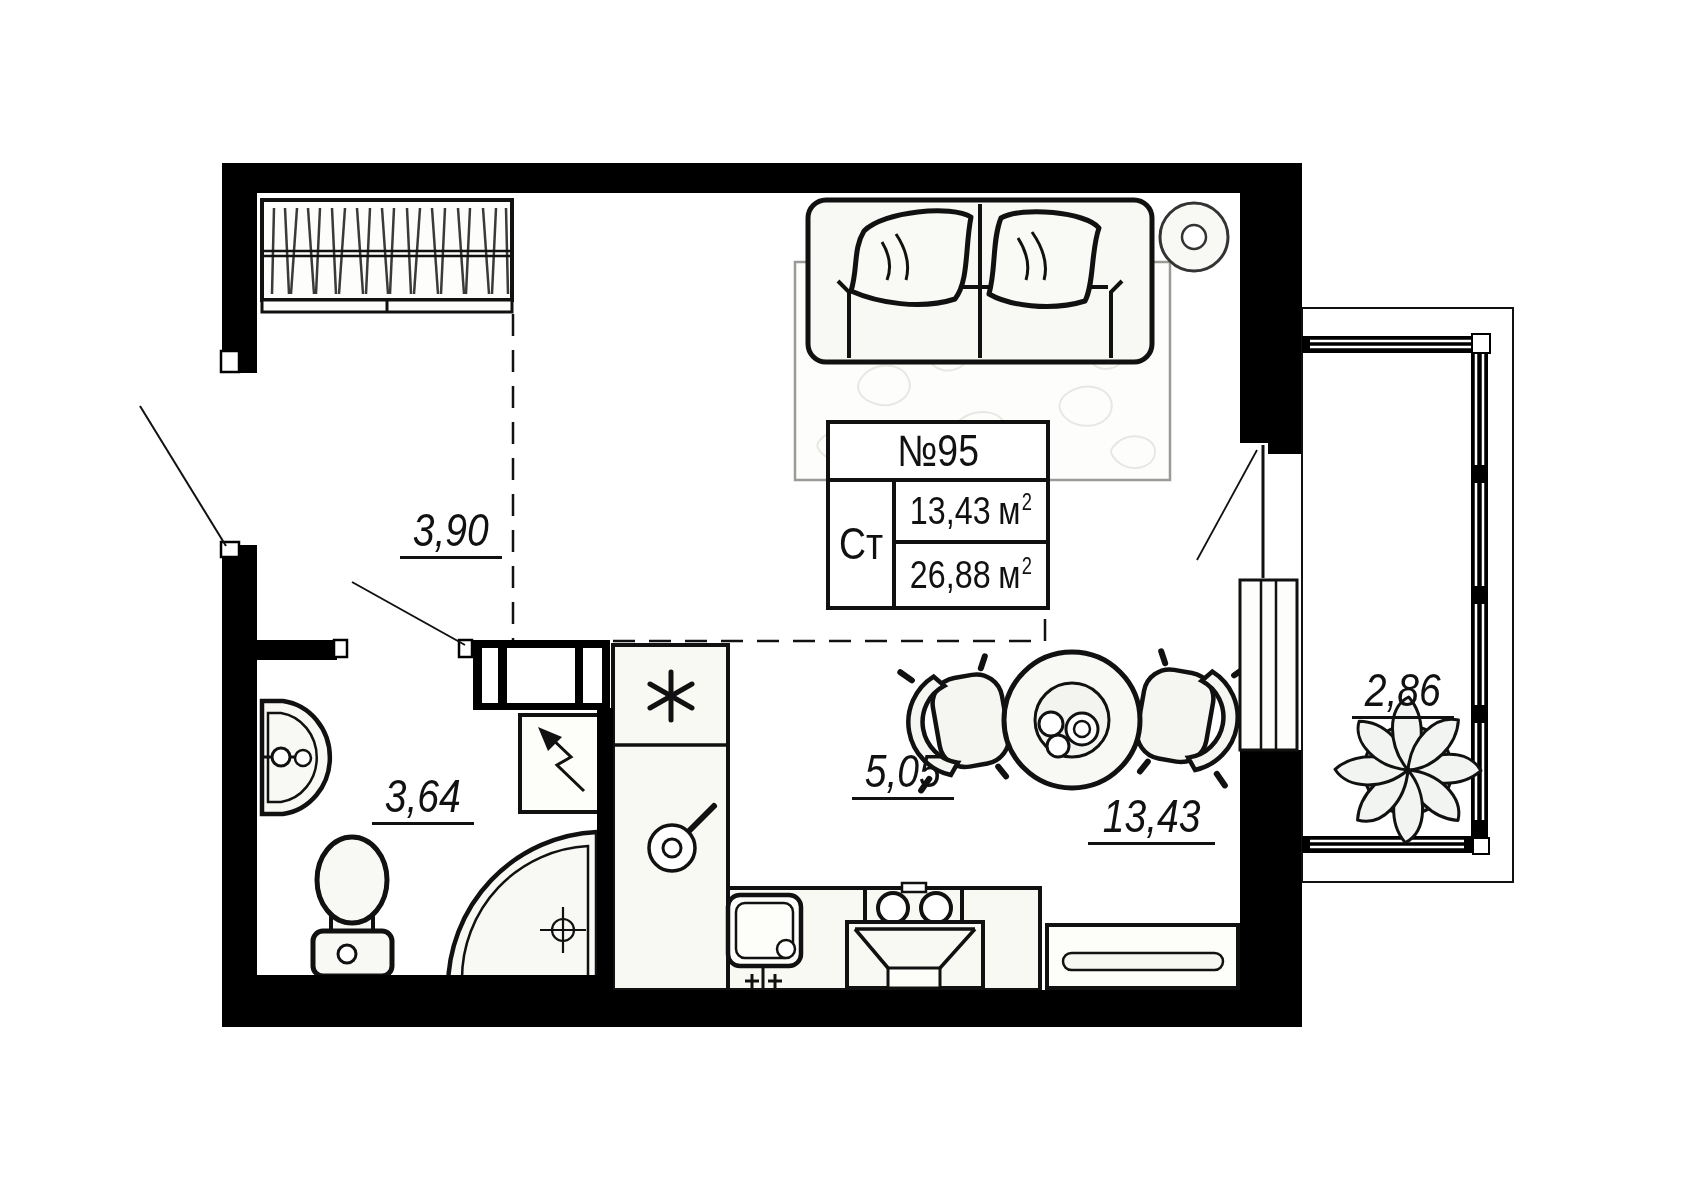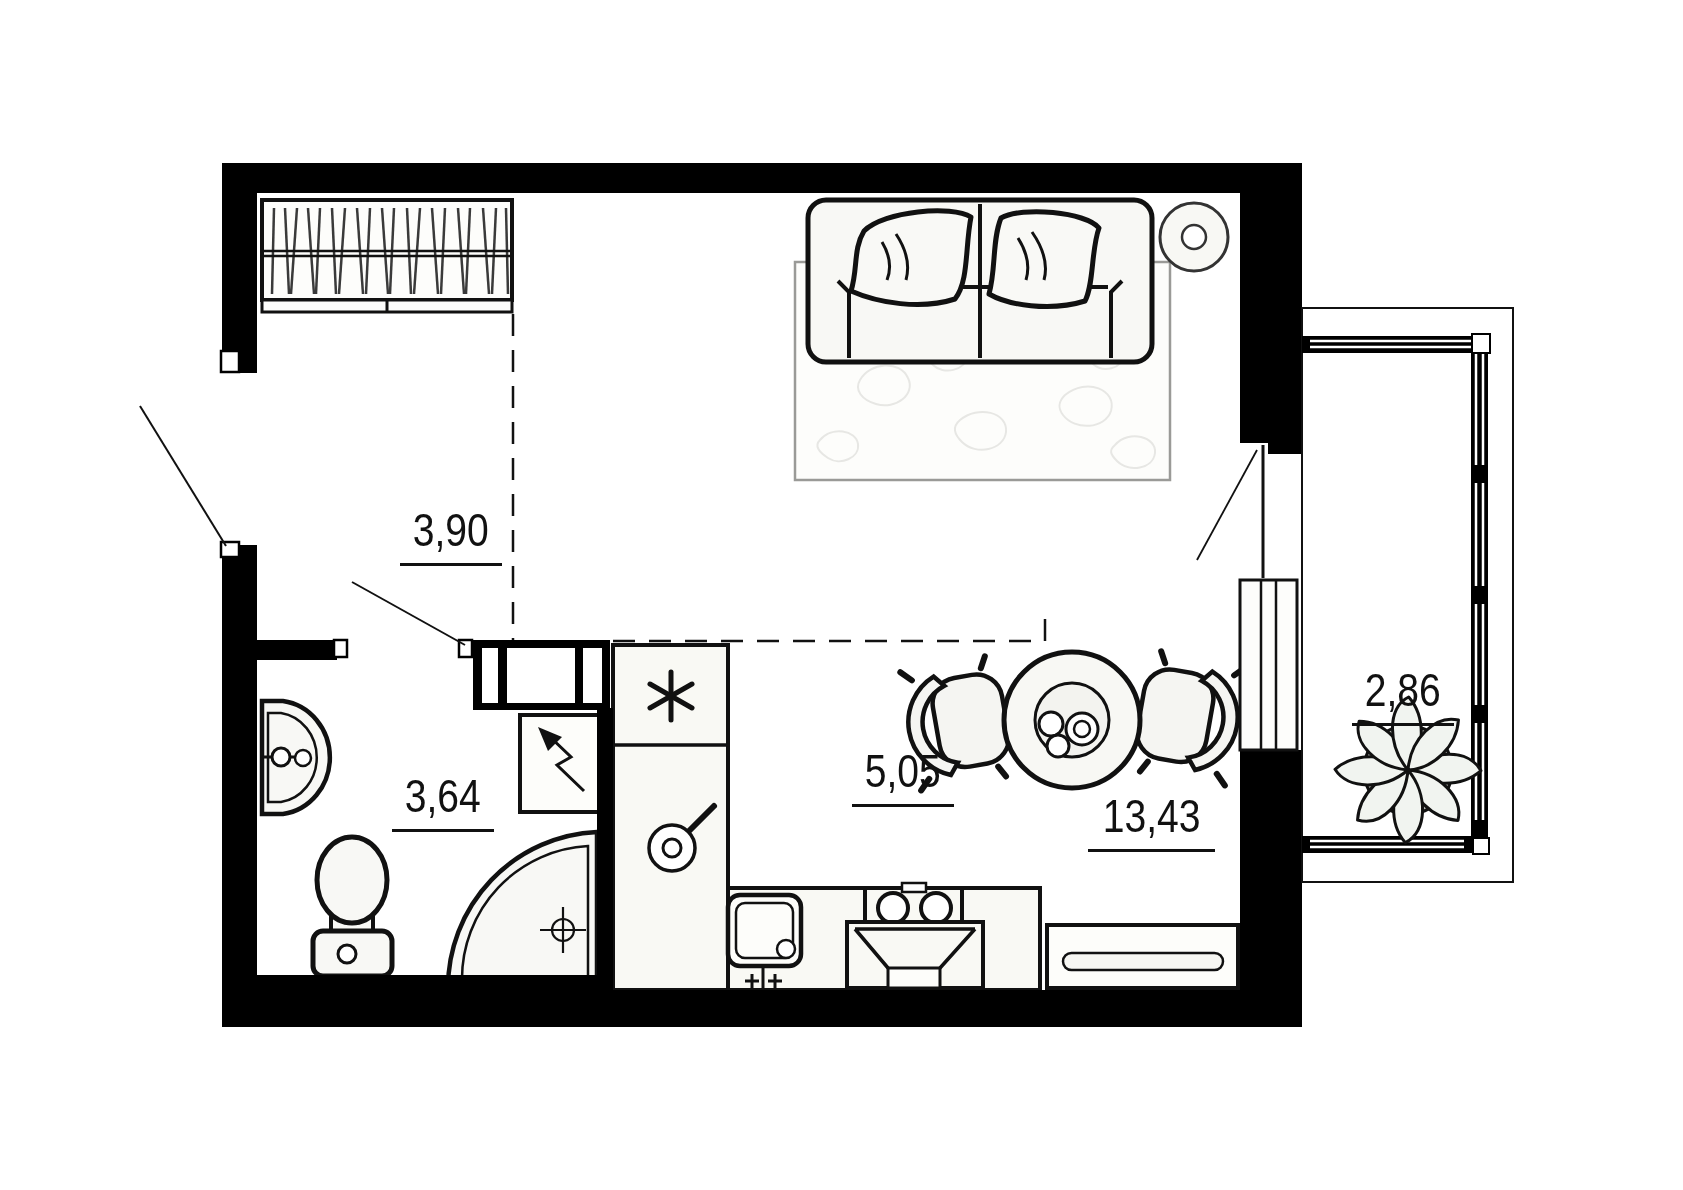--- a/index.html
+++ b/index.html
@@ -1,20 +1,20 @@
 <!DOCTYPE html>
 <html><head>
 <meta charset="utf-8">
 <style>
   html,body{margin:0;padding:0;background:#fff;}
   #canvas{position:relative;width:1683px;height:1190px;background:#fff;overflow:hidden;
           font-family:"Liberation Sans","DejaVu Sans",sans-serif;color:#111;}
   #planSvg{position:absolute;left:0;top:0;}
   .arealabel{position:absolute;display:inline-flex;justify-content:flex-start;
-             border-bottom:3px solid #111;padding:0 6px 9px 6px;}
+             border-bottom:3px solid #111;padding:0 6px 2px 6px;font-style:italic;}
   .arealabel .cond{display:inline-block;font-size:46px;line-height:1.05;
                    transform:scaleX(0.85);transform-origin:center;white-space:nowrap;}
   .unitbox{position:absolute;left:826px;top:420px;width:224px;height:190px;
            box-sizing:border-box;border:4px solid #111;background:#fff;
            display:grid;grid-template-columns:66px 1fr;grid-template-rows:58px 1fr 1fr;}
   .unitbox .cell{display:flex;align-items:center;justify-content:center;box-sizing:border-box;}
   .ub-num{grid-column:1/3;border-bottom:4px solid #111;font-size:44px;}
   .ub-type{grid-row:2/4;border-right:4px solid #111;font-size:44px;}
   .ub-a1{border-bottom:4px solid #111;}
   .ub-a1,.ub-a2{font-size:38px;}
@@ -282,25 +282,39 @@
         <path transform="rotate(145)" d="M0 0 C 20 -24 54 -32 70 -12 C 54 8 22 14 0 0 Z"></path>
         <path transform="rotate(190)" d="M0 0 C 20 -24 56 -30 72 -12 C 56 8 22 14 0 0 Z"></path>
         <path transform="rotate(235)" d="M0 0 C 20 -24 54 -30 68 -12 C 54 8 22 14 0 0 Z"></path>
         <path transform="rotate(280)" d="M0 0 C 20 -24 58 -32 72 -12 C 56 8 22 14 0 0 Z"></path>
         <path transform="rotate(325)" d="M0 0 C 20 -24 54 -30 70 -12 C 54 8 22 14 0 0 Z"></path>
       </g>
     </g>
   </g>
 </svg>
 
+<div class="unitbox">
+  <div class="cell ub-num">
+    <span class="cond">№95</span>
+  </div>
+  <div class="cell ub-type">
+    <span class="cond">Ст</span>
+  </div>
+  <div class="cell ub-a1">
+    <span class="cond"><span>13,43</span><span class="unit-m">м</span><span class="unit-sup">2</span></span>
+  </div>
+  <div class="cell ub-a2">
+    <span class="cond"><span>26,88</span><span class="unit-m">м</span><span class="unit-sup">2</span></span>
+  </div>
+</div>
 
 <div class="arealabel" style="left:400px;top:506px;">
   <span class="cond">3,90</span>
 </div>
-<div class="arealabel" style="left:392px;top:772px;">
+<div class="arealabel" style="left:372px;top:772px;">
   <span class="cond">3,64</span>
 </div>
 <div class="arealabel" style="left:852px;top:747px;">
   <span class="cond">5,05</span>
 </div>
 <div class="arealabel" style="left:1088px;top:792px;">
   <span class="cond">13,43</span>
 </div>
 <div class="arealabel" style="left:1352px;top:666px;">
   <span class="cond">2,86</span>

